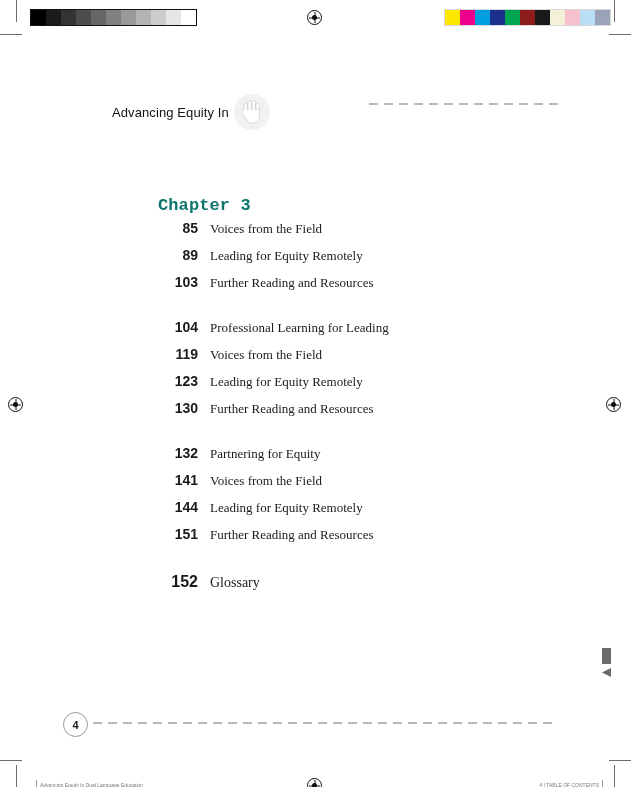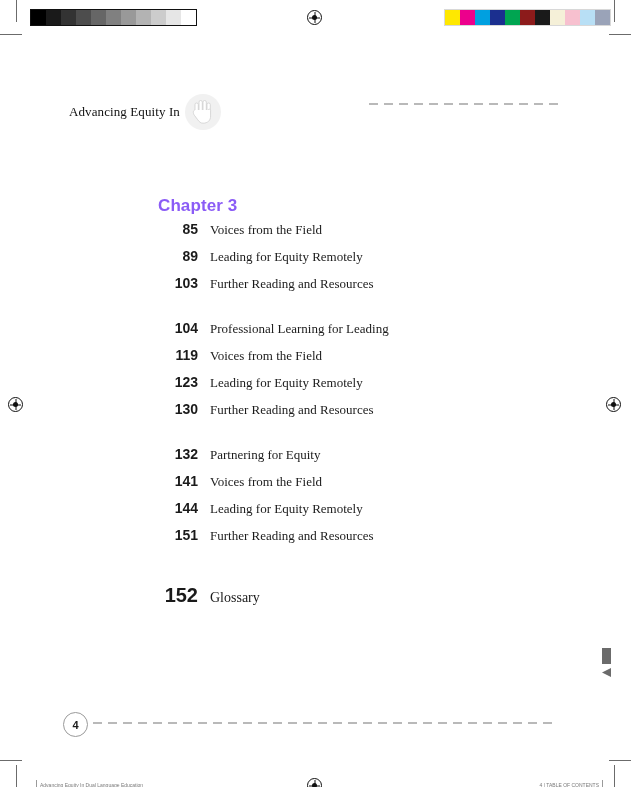--- a/index.html
+++ b/index.html
@@ -115,24 +115,25 @@
   .running-head {
     position: absolute;
     left: 69px;
     top: 93px;
     display: flex;
     align-items: center;
     height: 38px;
     white-space: nowrap;
   }
   .running-head .rh-text {
-    font-family: Liberation Serif, serif;
+    font-family: Liberation Sans, sans-serif;
     font-size: 13px;
     color: #111;
     letter-spacing: 0.1px;
+    margin-left: 43px;
   }
   .rh-logo {
     width: 36px;
     height: 36px;
     border-radius: 50%;
     background: #f1f1f1;
     margin: 0 5px;
     position: relative;
     flex: none;
   }
@@ -152,24 +153,24 @@
   }
 
   
   .toc {
     position: absolute;
     left: 158px;
     top: 196px;
     width: 420px;
   }
   .chapter-title {
-    font-family: Liberation Sans, sans-serif;
+    font-family: Liberation Mono, monospace;
     font-weight: bold;
     font-size: 17px;
-    color: #8b5cf6;
+    color: #0f766e;
     margin: 0 0 5px 0;
     letter-spacing: 0.1px;
   }
   .chapter-block { margin-bottom: 18px; }
   .entry {
     display: flex;
     align-items: baseline;
     height: 27px;
   }
   .entry .pg {
@@ -184,21 +185,21 @@
     margin-left: 12px;
     font-family: "Liberation Serif", serif;
     font-size: 13px;
     color: #1a1a1a;
   }
   .entry.glossary { margin-top: 20px; }
   .entry.glossary .ttl {
     font-family: Liberation Serif, serif;
     font-size: 14px;
   }
-  .entry.glossary .pg { font-size: 20px; margin-top: 10px; }
+  .entry.glossary .pg { font-size: 16px; }
 
   
   .folio {
     position: absolute;
     left: 63px;
     top: 712px;
     width: 23px;
     height: 23px;
     border: 1px solid #9a9a9a;
     border-radius: 50%;

